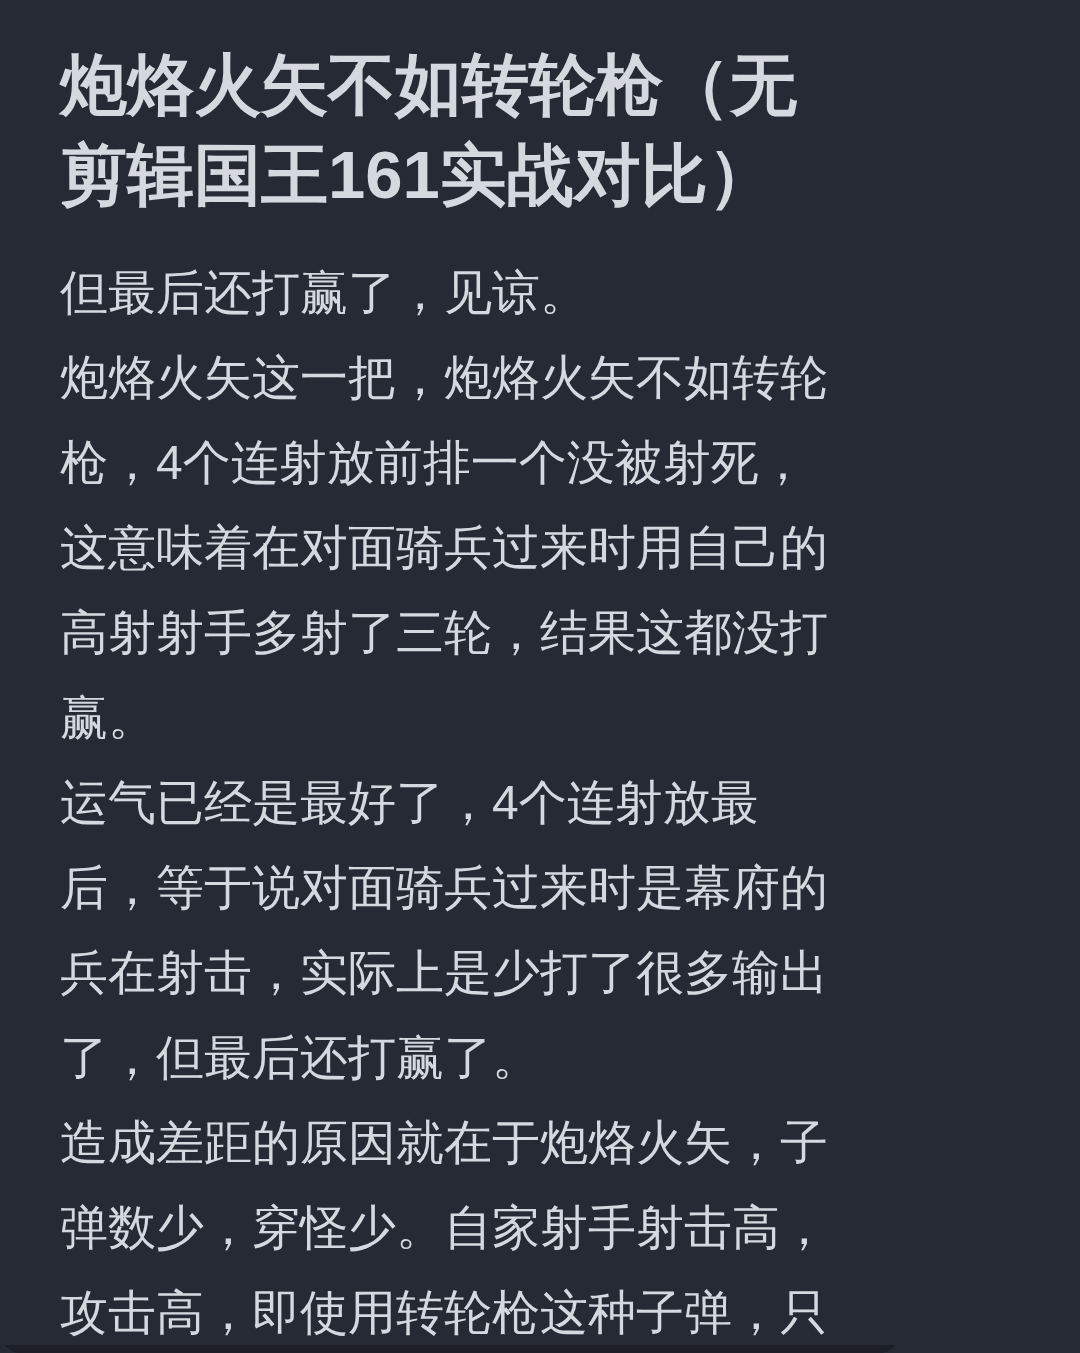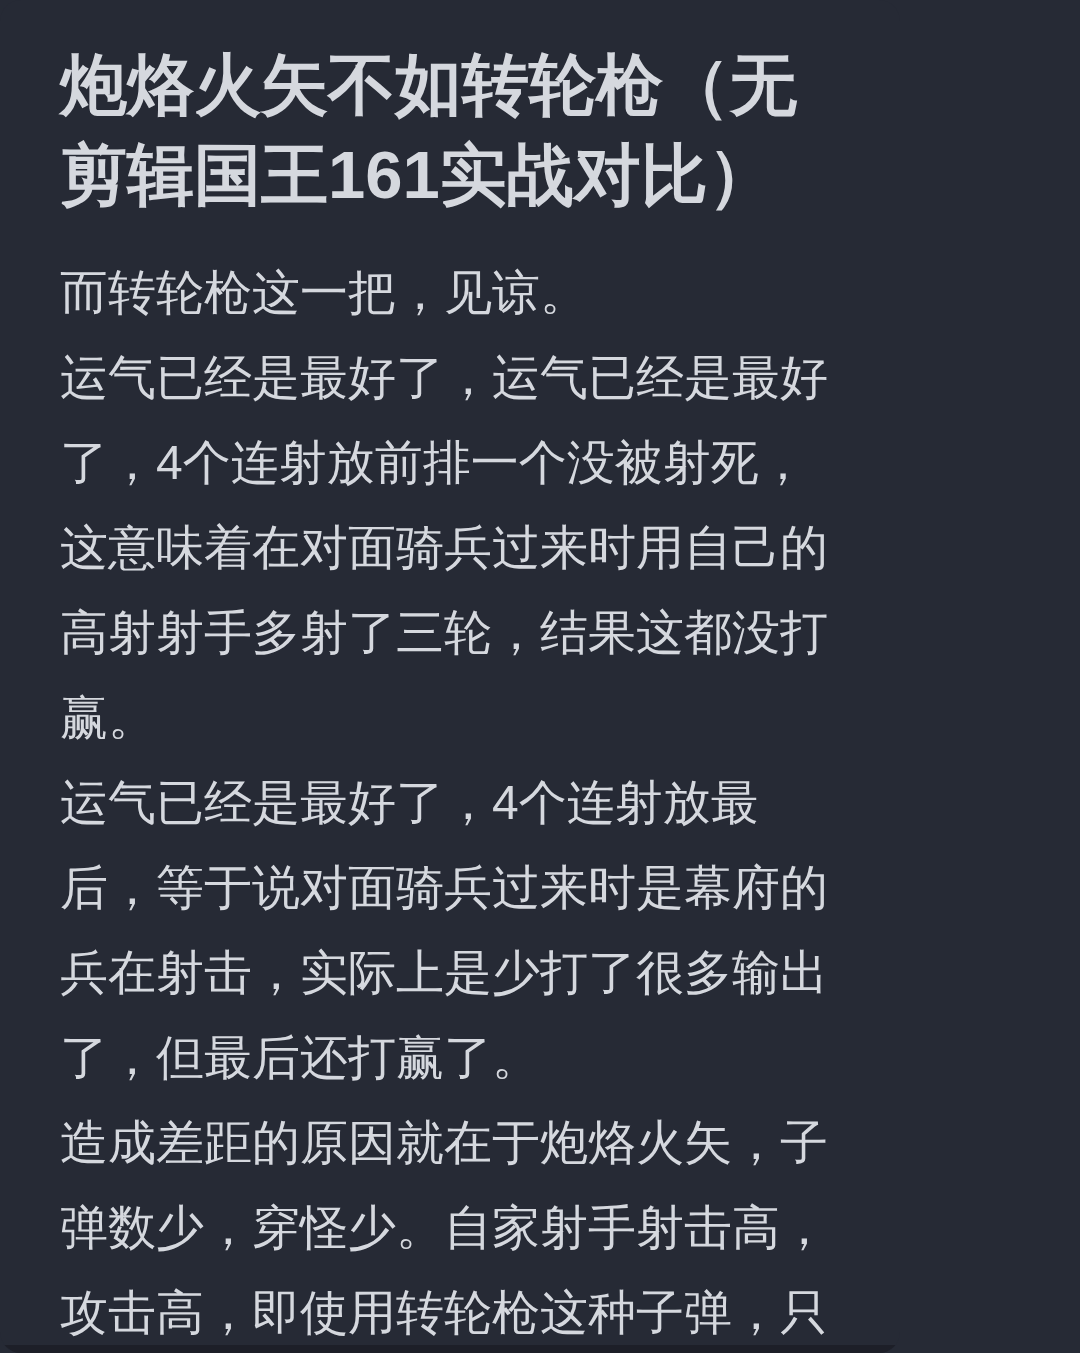--- a/index.html
+++ b/index.html
@@ -51,20 +51,20 @@
     background: var(--strip);
   }
 </style>
 </head>
 <body>
 
 <div class="page">
   <h1 class="post-title">炮烙火矢不如转轮枪（无剪辑国王161实战对比）</h1>
 
   <div class="post-body">
-    <p>而转轮枪这一把，见谅。</p>
-    <p>运气已经是最好了，运气已经是最好了，4个连射放前排一个没被射死，这意味着在对面骑兵过来时用自己的高射射手多射了三轮，结果这都没打赢。</p>
+    <p>但最后还打赢了，见谅。</p>
+    <p>炮烙火矢这一把，炮烙火矢不如转轮枪，4个连射放前排一个没被射死，这意味着在对面骑兵过来时用自己的高射射手多射了三轮，结果这都没打赢。</p>
     <p>运气已经是最好了，4个连射放最后，等于说对面骑兵过来时是幕府的兵在射击，实际上是少打了很多输出了，但最后还打赢了。</p>
     <p>造成差距的原因就在于炮烙火矢，子弹数少，穿怪少。自家射手射击高，攻击高，即使用转轮枪这种子弹，只用一颗就能打死对面火枪，剩余的子弹会接着输出后面的人，这也是为什么不要研究炮烙火矢，又贵又没用。</p>
   </div>
 
   <div class="bottom-strip"></div>
 </div>
 
 </body></html>

